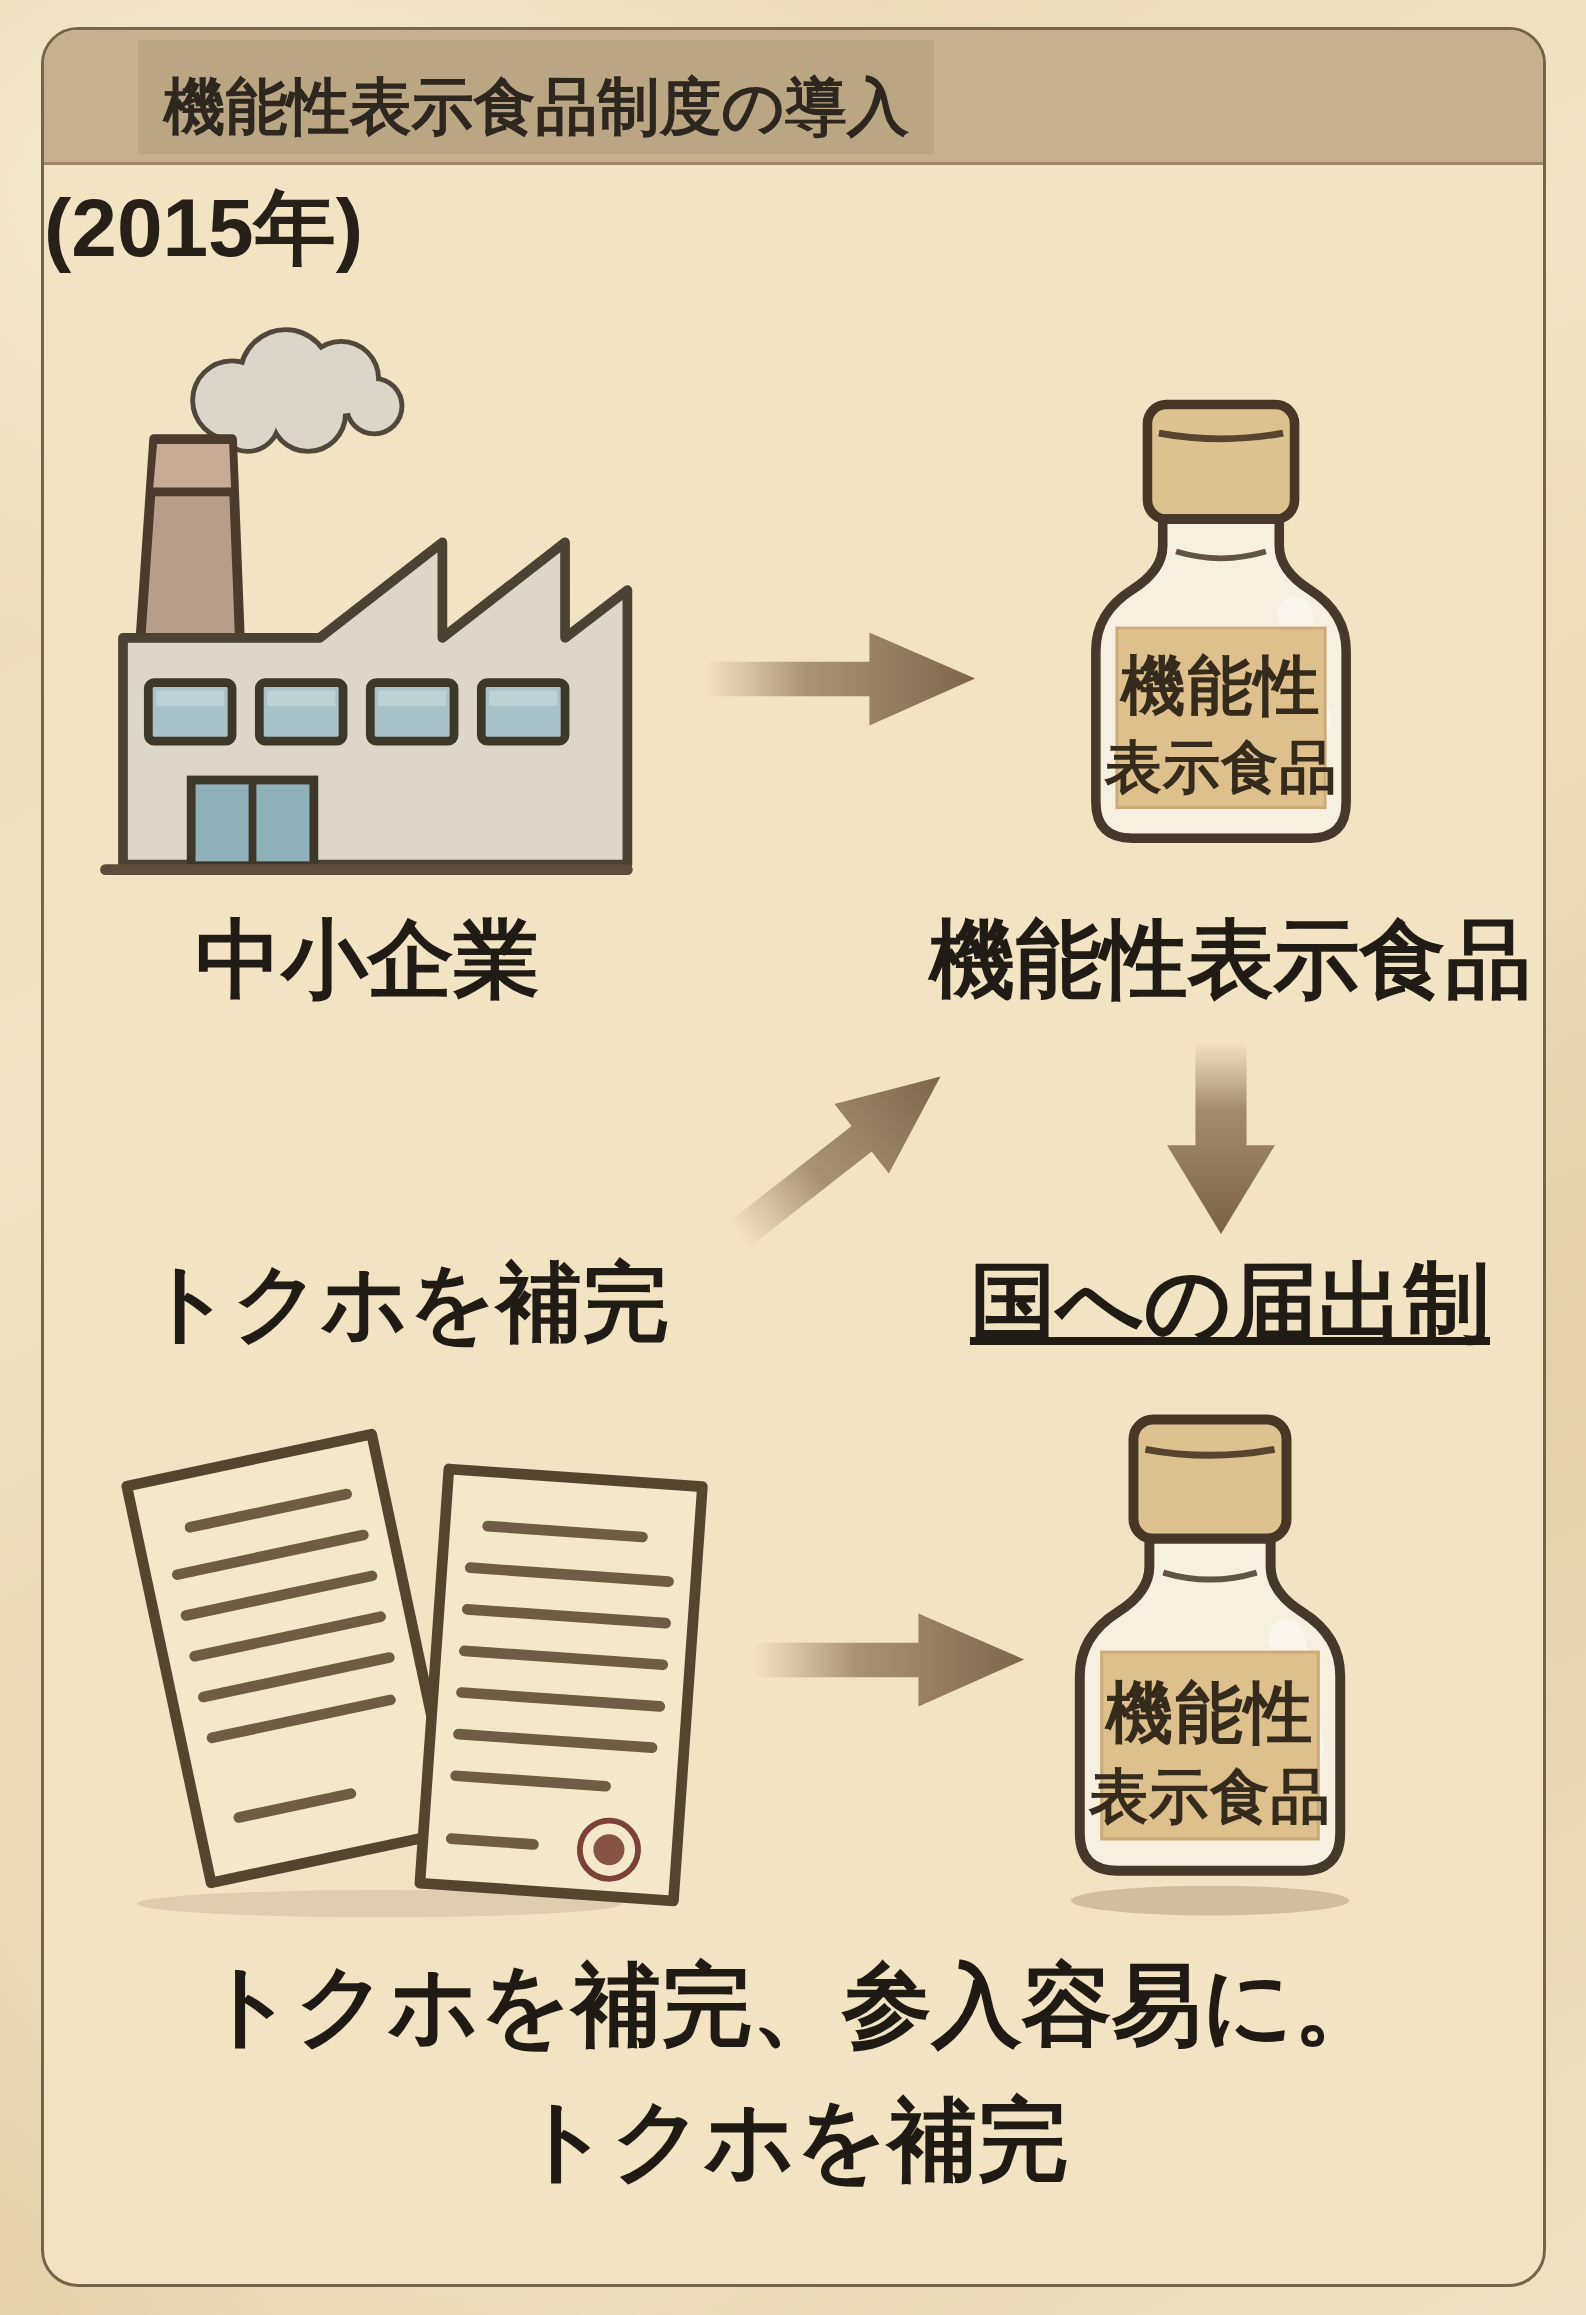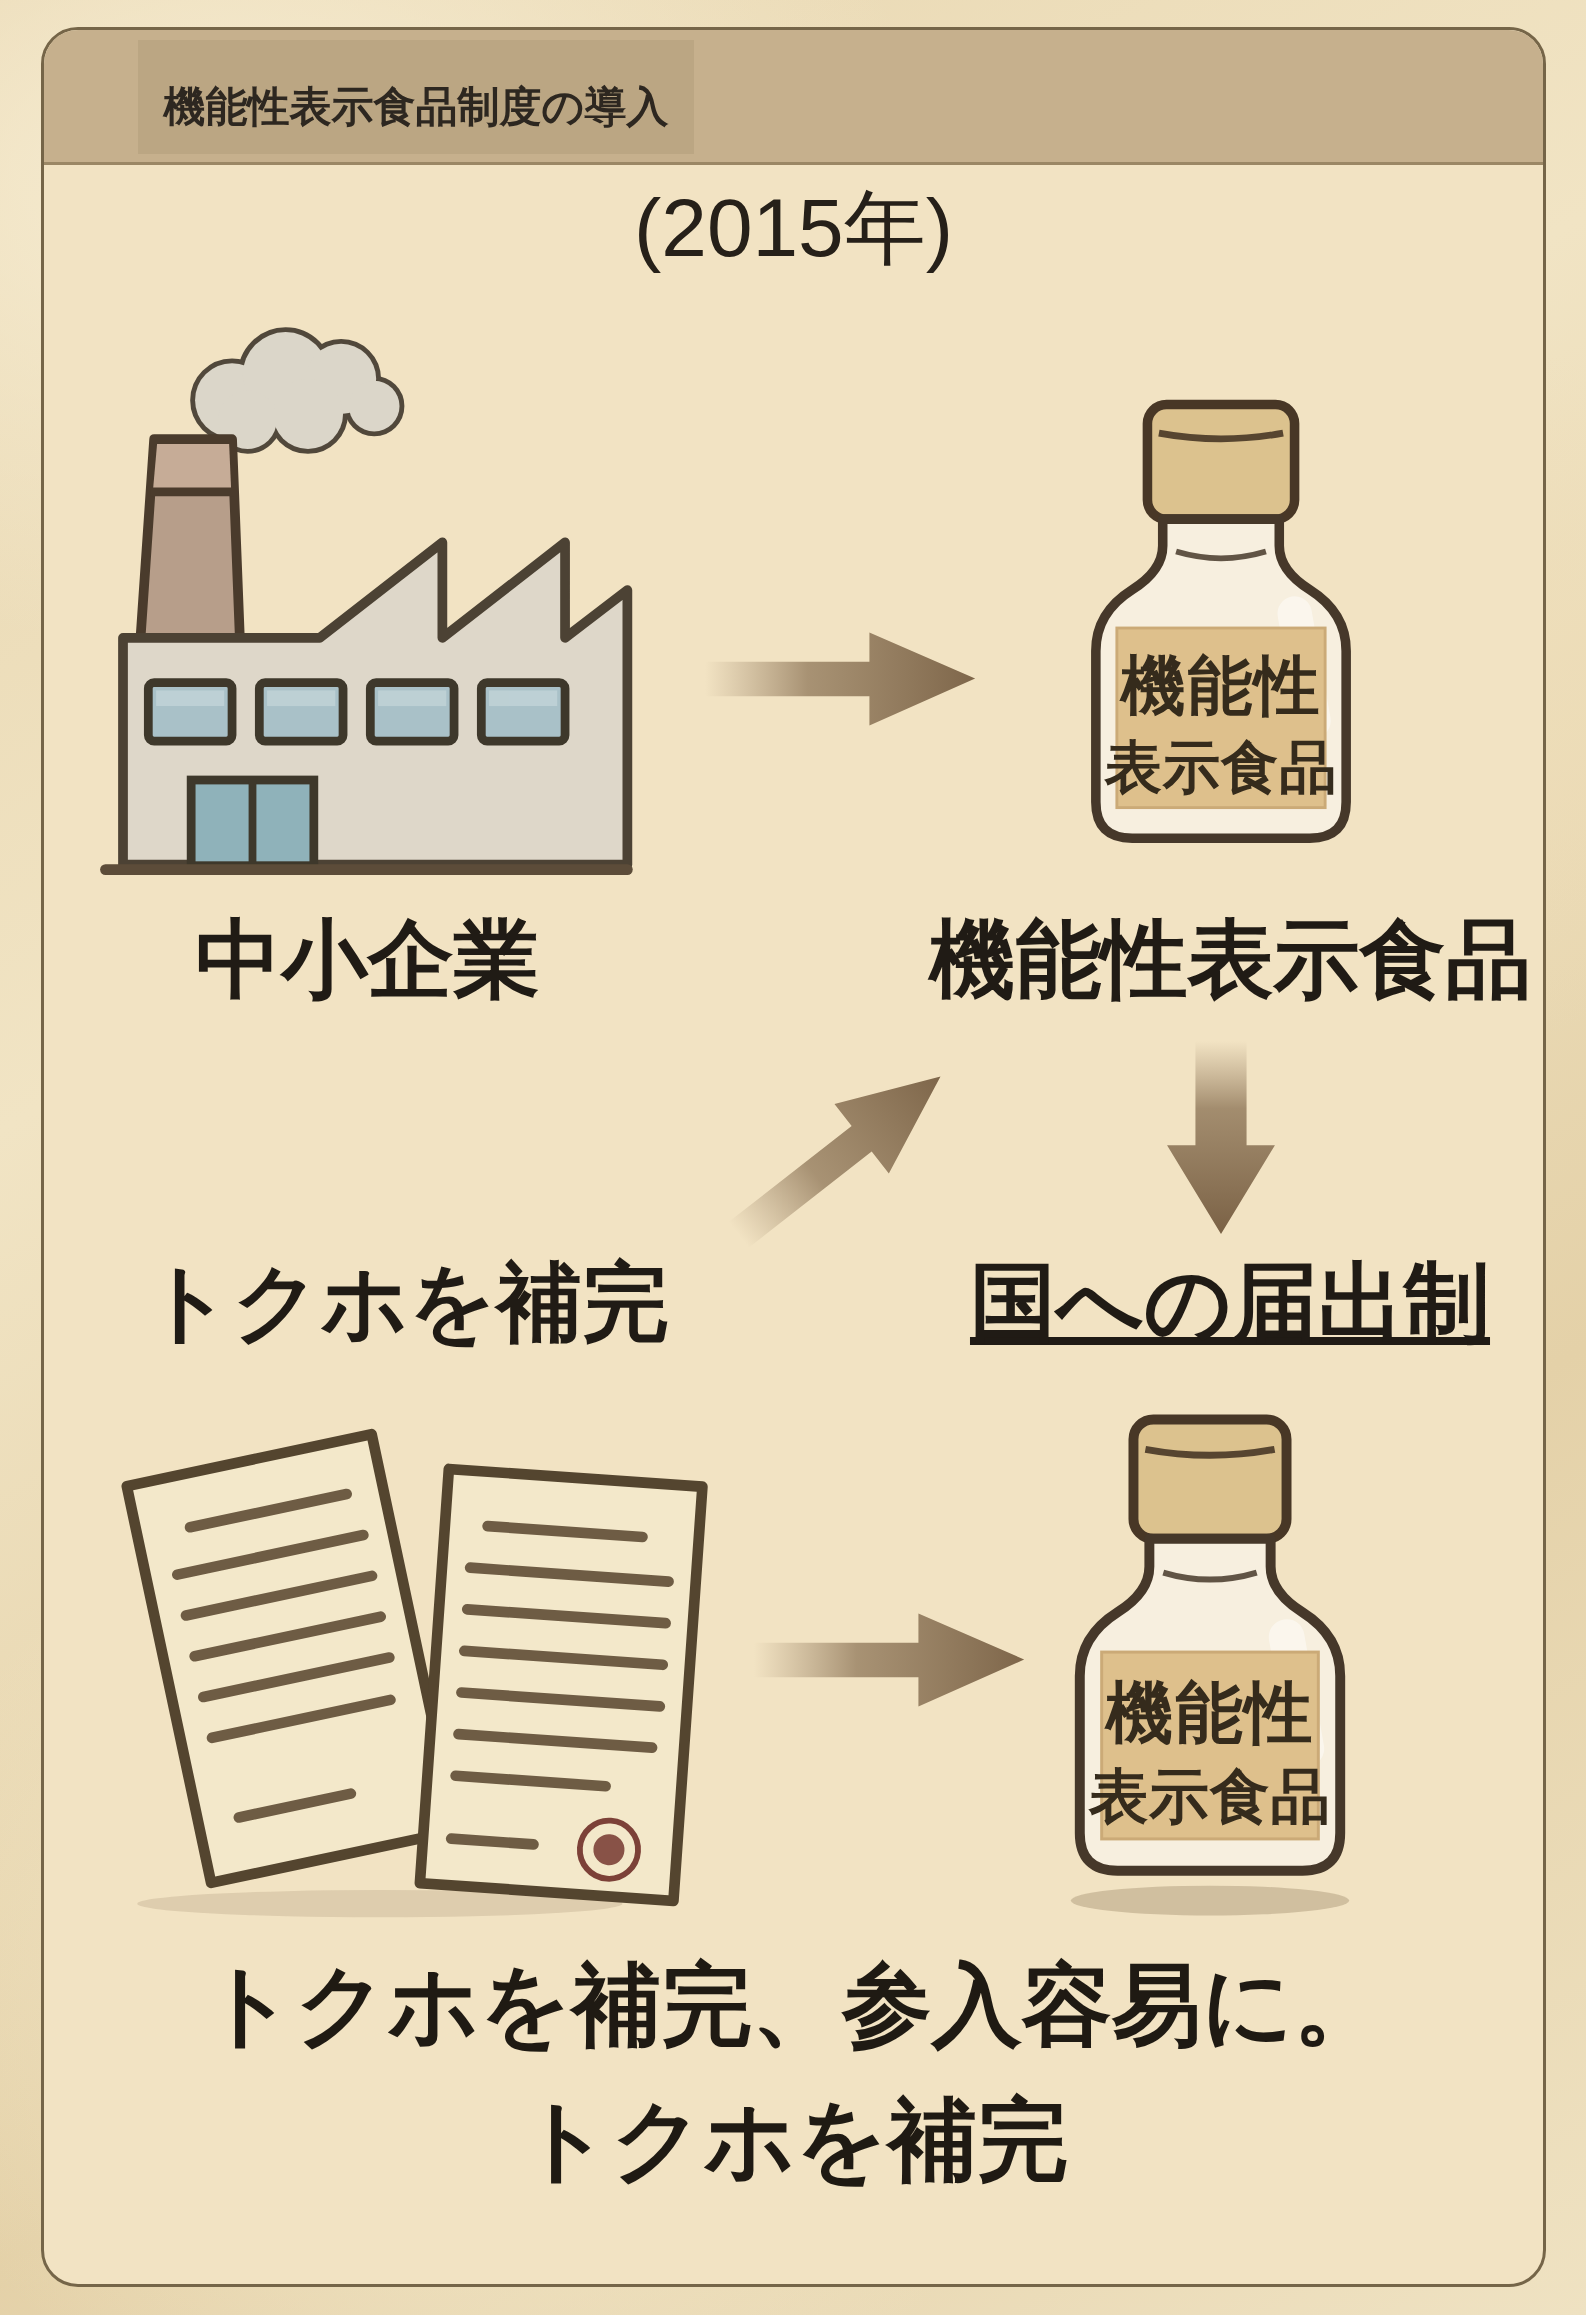--- a/index.html
+++ b/index.html
@@ -19,24 +19,24 @@
   }
   .header{
     position:absolute;left:0;top:0;width:100%;height:135px;
     background:#c6b08d;border-bottom:3.9px solid #9b8765;box-sizing:border-box;
   }
   .title-hl{
     position:absolute;left:94px;top:9.8px;height:114px;
     background:rgba(96,78,52,.10);
     display:flex;align-items:center;padding:0 25.5px;
   }
-  .title{font-size:42px;font-weight:800;color:#2d2720;white-space:nowrap;margin-top:20px;}
+  .title{font-size:62px;font-weight:800;color:#2d2720;white-space:nowrap;margin-top:20px;}
   .subtitle{
-    position:absolute;top:153px;left:0;width:100%;text-align:center;
-    font-size:82px;font-weight:400;color:#262019;line-height:1.1;
+    position:absolute;top:153px;left:0;width:100%;text-align:left;
+    font-size:82px;font-weight:700;color:#262019;line-height:1.1;
   }
   .flow-label{
     position:absolute;text-align:center;font-size:86px;font-weight:800;
     color:#201b15;white-space:nowrap;line-height:1.1;
   }
   .lbl-company{top:882px;left:19.6px;width:608px;}
   .lbl-product{top:882px;left:863px;width:647px;}
   .lbl-evidence{top:1225px;left:0px;width:725px;}
   .lbl-notification{top:1225px;left:902px;width:568px;text-decoration:underline;}
   .factory{position:absolute;left:42px;top:294px;width:555px;height:580px;}

